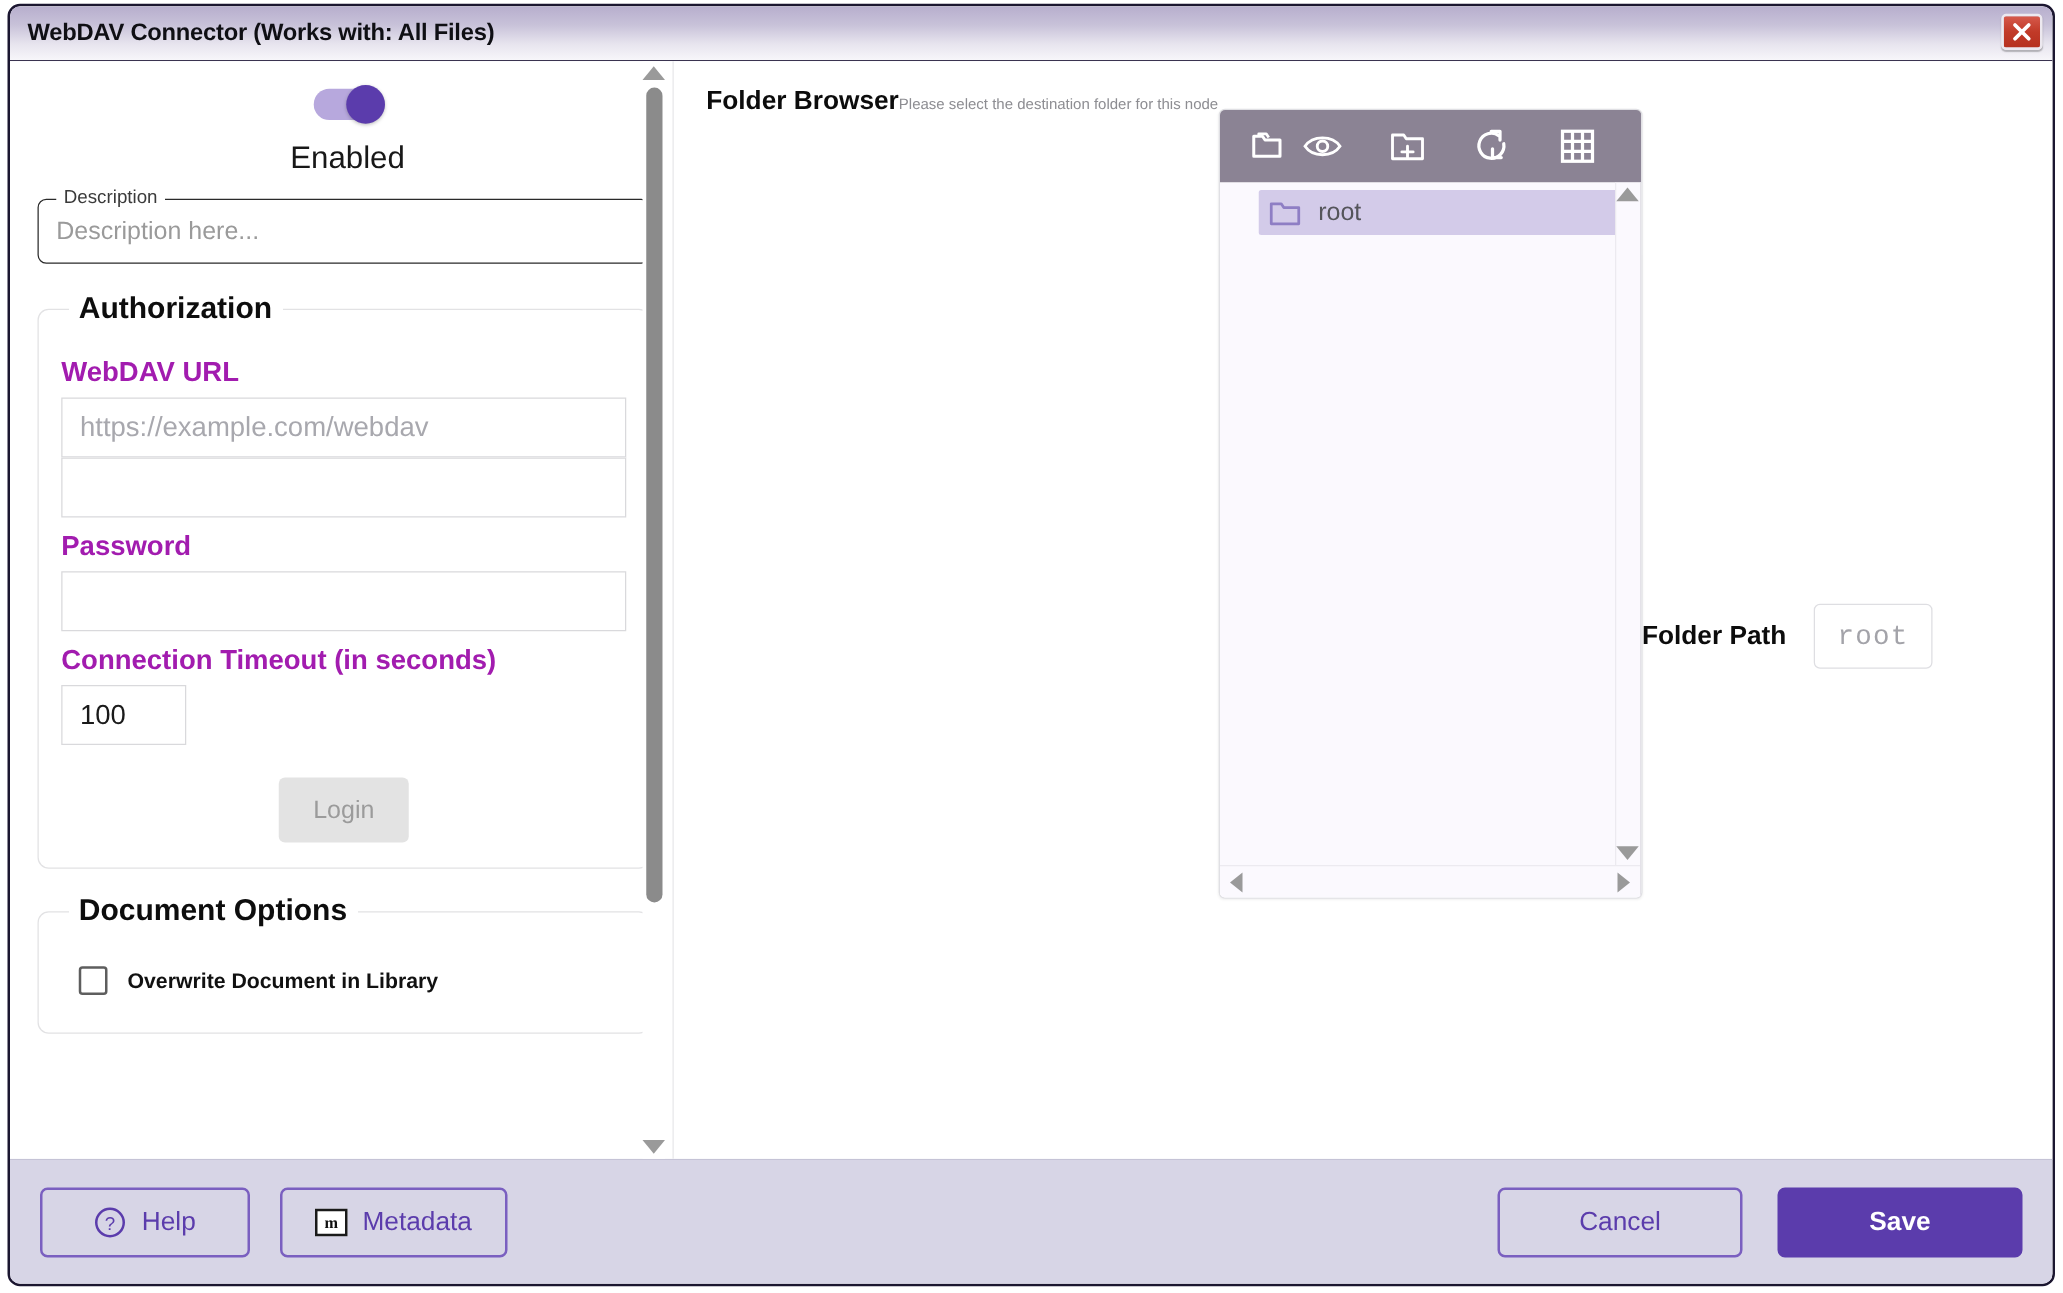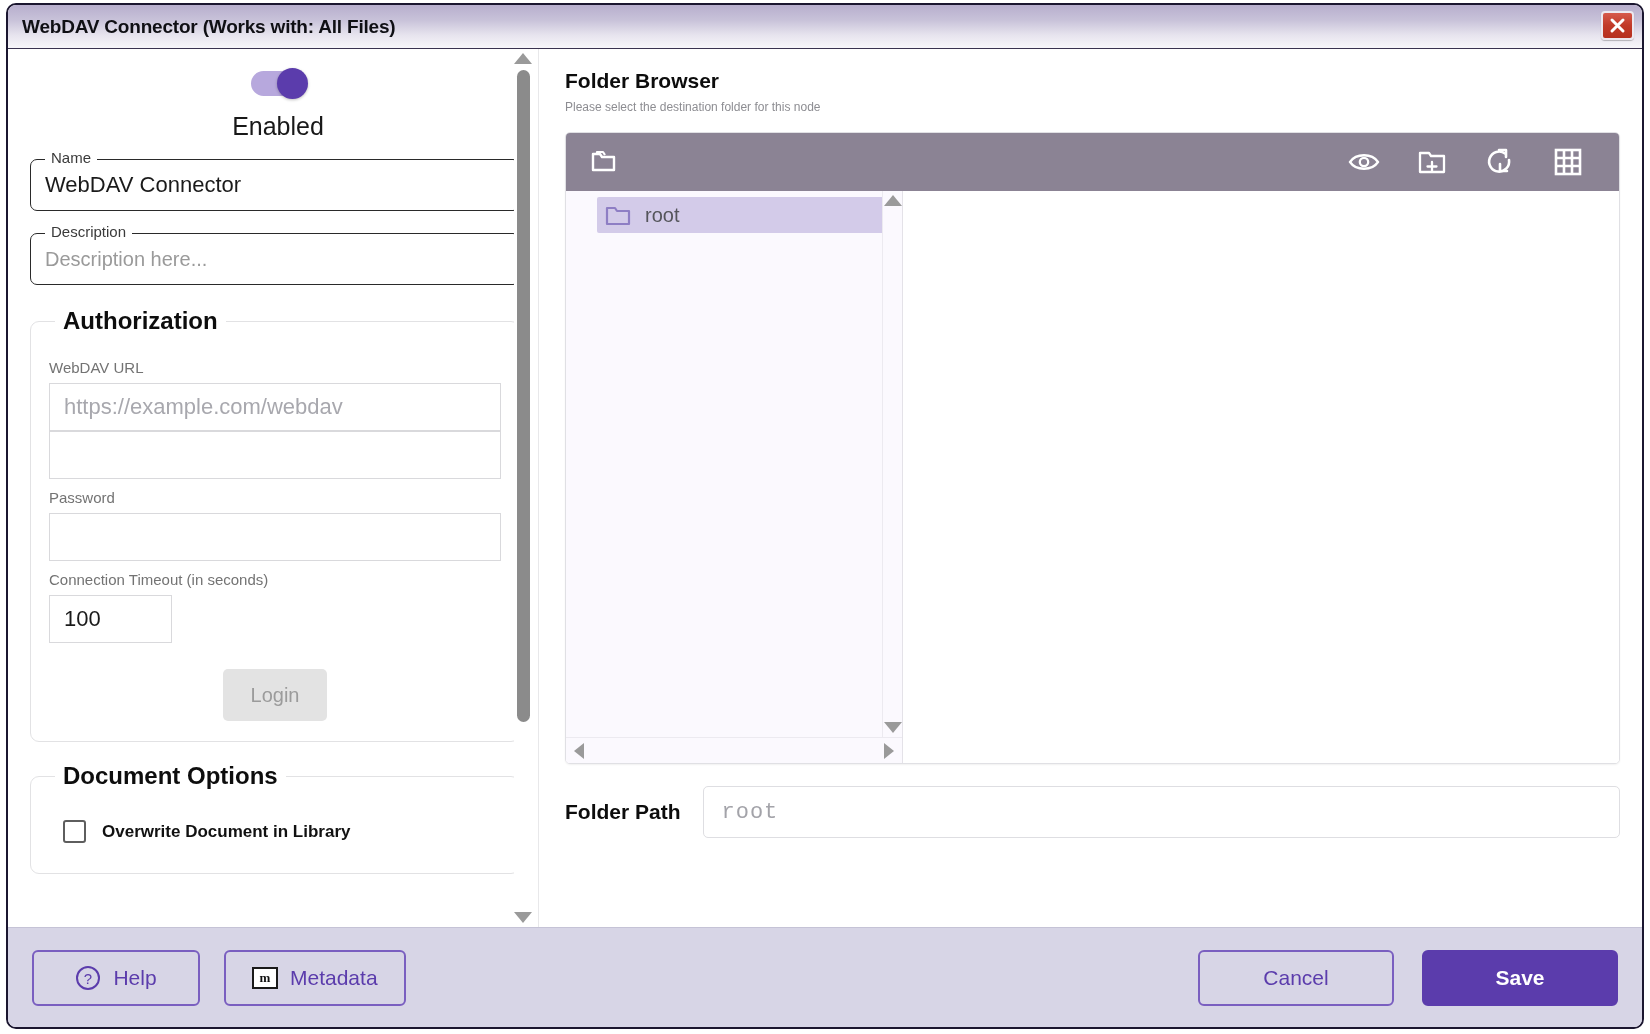--- a/index.html
+++ b/index.html
@@ -124,36 +124,36 @@
     padding: 14px 18px 20px 18px;
   }
   fieldset.group > legend {
     font-size: 24px;
     font-weight: bold;
     color: #0d0d0d;
     padding: 0 8px;
     margin-left: 6px;
   }
   .fld-label {
-    font-size: 15px;
-    font-weight: normal;
-    color: #737373;
+    font-size: 22px;
+    font-weight: bold;
+    color: #a21caf;
     margin: 10px 0 7px 0;
   }
   .plain-input {
     height: 48px;
     border: 1.2px solid #d9d9dc;
     border-radius: 0;
     display: flex; align-items: center;
     padding: 0 14px;
     background: #fff;
   }
   .plain-input .ph { font-size: 22px; color: #a8a8ae; }
   .plain-input .val { font-size: 22px; color: #1a1a1a; }
-  .small-input { width: 123px; }
+  .small-input { width: 100px; }
   .login-wrap { display:flex; justify-content:center; margin-top: 26px; }
   .login-btn {
     width: 104px; height: 52px;
     background: #e3e3e3;
     color: #9b9b9b;
     border: none; border-radius: 5px;
     font-size: 20px;
     font-family: "Liberation Sans", sans-serif;
     cursor: default;
   }
@@ -202,21 +202,21 @@
     cursor: pointer;
   }
 
   .vdivider { width: 1px; background: #e8e8ea; }
 
   
   .right-pane {
     flex: 1 1 auto;
     padding: 20px 22px 0 26px;
     min-width: 0;
-    display: flex; flex-direction: column;
+    display: flex; flex-direction: row;
   }
   .fb-title { font-size: 21px; font-weight: bold; color: #0c0c0c; }
   .fb-sub { font-size: 12px; color: #8d8d92; margin-top: 7px; }
 
   .browser-card {
     margin-top: 18px;
     border: 1px solid #e0e0e4;
     border-radius: 5px;
     background: #fff;
     display: flex; flex-direction: column;
@@ -357,24 +357,20 @@
 
     <div class="left-pane">
 
       <div class="toggle-row">
         <div class="switch">
           <div class="knob"></div>
         </div>
         <div class="toggle-label">Enabled</div>
       </div>
 
-      <div class="outlined-field">
-        <span class="float-label">Name</span>
-        <span class="value">WebDAV Connector</span>
-      </div>
 
       <div class="outlined-field">
         <span class="float-label">Description</span>
         <span class="placeholder">Description here...</span>
       </div>
 
       <fieldset class="group">
         <legend>Authorization</legend>
 
         <div class="fld-label">WebDAV URL</div>

